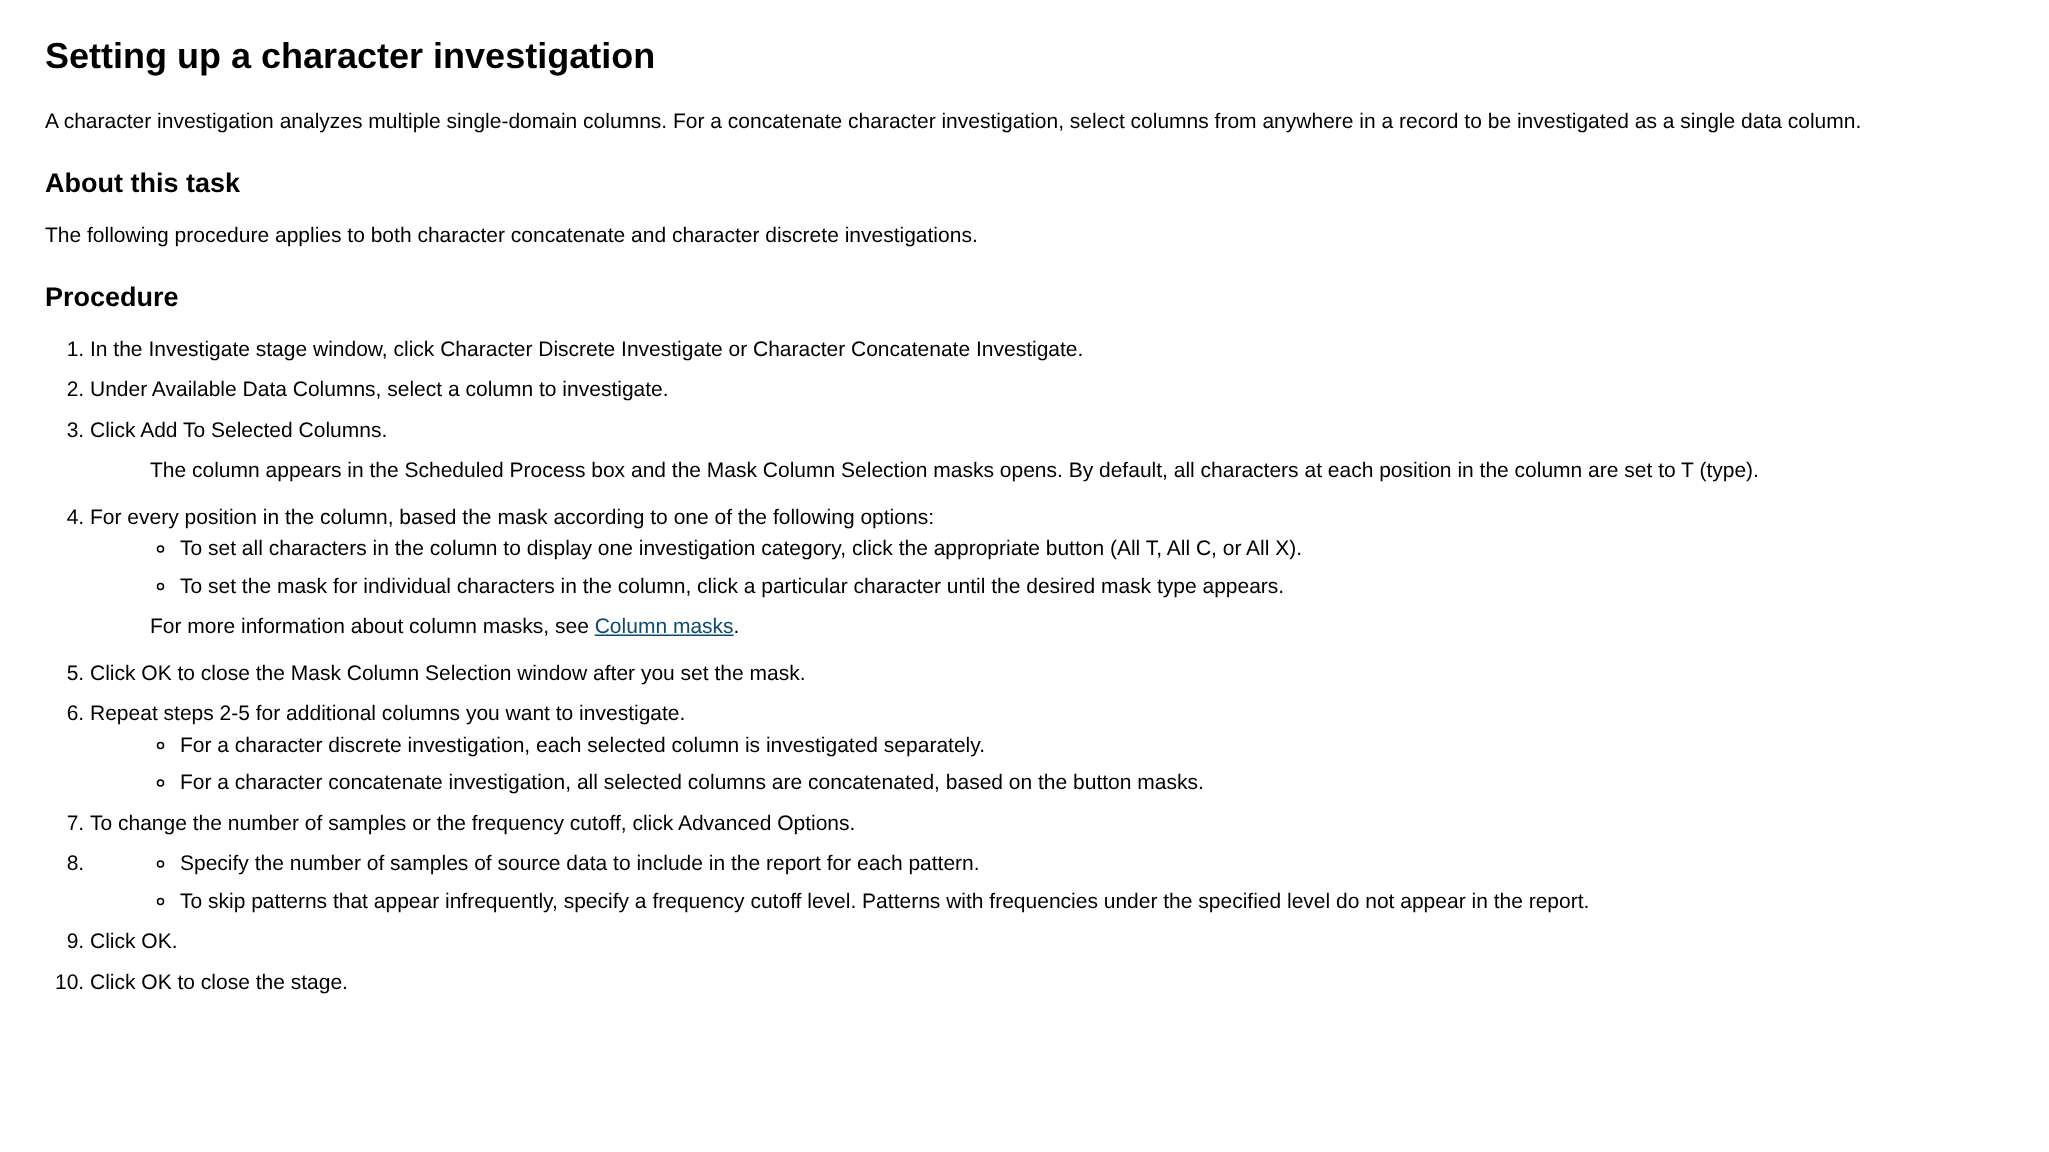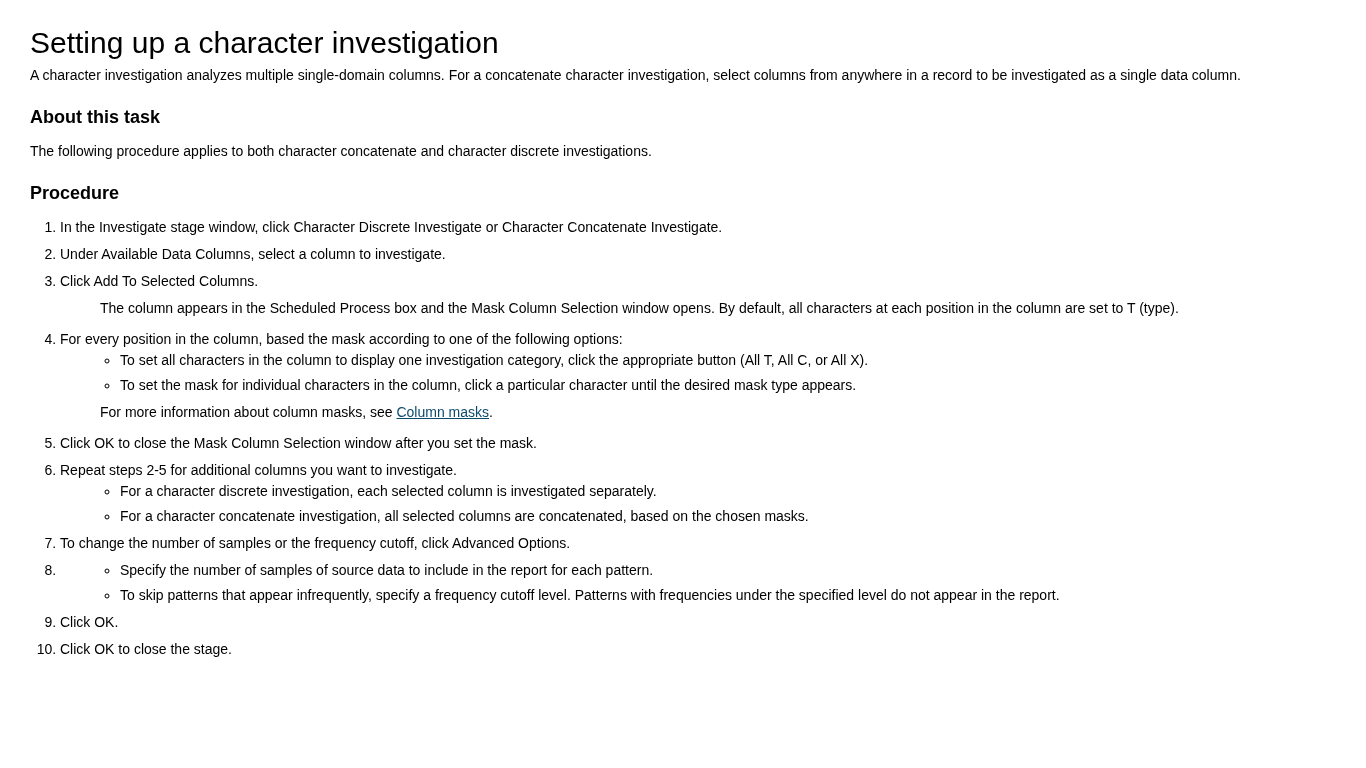--- a/index.html
+++ b/index.html
@@ -5,22 +5,23 @@
     * { box-sizing: border-box; margin: 0; padding: 0; }
     body {
       font-family: Arial, sans-serif;
       font-size: 14px;
       color: #000;
       background: #fff;
       padding: 20px 30px;
       line-height: 1.5;
     }
     h1 {
-      font-size: 30px;
-      font-weight: normal;
+      font-size: 24px;
+      font-weight: bold;
+      margin-bottom: 14px;
       border-bottom: none;
     }
     h2 {
       font-size: 18px;
       font-weight: bold;
       margin-top: 18px;
       margin-bottom: 10px;
     }
     p {
       margin-bottom: 10px;
@@ -63,29 +64,29 @@
 
 <h2>About this task</h2>
 
 <p>The following procedure applies to both character concatenate and character discrete investigations.</p>
 
 <h2>Procedure</h2>
 
 <ol id="procedure-list">
     <li><span>In the Investigate stage window, click Character Discrete Investigate or Character Concatenate Investigate.</span></li>
     <li><span>Under Available Data Columns, select a column to investigate.</span></li>
-    <li><span>Click Add To Selected Columns.</span><div class="note">The column appears in the Scheduled Process box and the Mask Column Selection window opens. By default, all characters at each position in the column are set to T (type).</div></li>
+    <li><span>Click Add To Selected Columns.</span><div class="note">The column appears in the Scheduled Process box and the Mask Column Selection masks opens. By default, all characters at each position in the column are set to T (type).</div></li>
     <li><span>For every position in the column, based the mask according to one of the following options:</span><ul class="sub-list">
         <li>To set all characters in the column to display one investigation category, click the appropriate button (All T, All C, or All X).</li>
         <li>To set the mask for individual characters in the column, click a particular character until the desired mask type appears.</li>
       </ul><div class="note">For more information about column masks, see <a href="#">Column masks</a>.</div></li>
     <li><span>Click OK to close the Mask Column Selection window after you set the mask.</span></li>
     <li><span>Repeat steps 2-5 for additional columns you want to investigate.</span><ul class="sub-list">
         <li>For a character discrete investigation, each selected column is investigated separately.</li>
-        <li>For a character concatenate investigation, all selected columns are concatenated, based on the chosen masks.</li>
+        <li>For a character concatenate investigation, all selected columns are concatenated, based on the button masks.</li>
       </ul></li>
     <li><span>To change the number of samples or the frequency cutoff, click Advanced Options.</span></li>
     <li><ul class="sub-list">
         <li>Specify the number of samples of source data to include in the report for each pattern.</li>
         <li>To skip patterns that appear infrequently, specify a frequency cutoff level. Patterns with frequencies under the specified level do not appear in the report.</li>
       </ul></li>
     <li><span>Click OK.</span></li>
     <li><span>Click OK to close the stage.</span></li>
   </ol>
 

